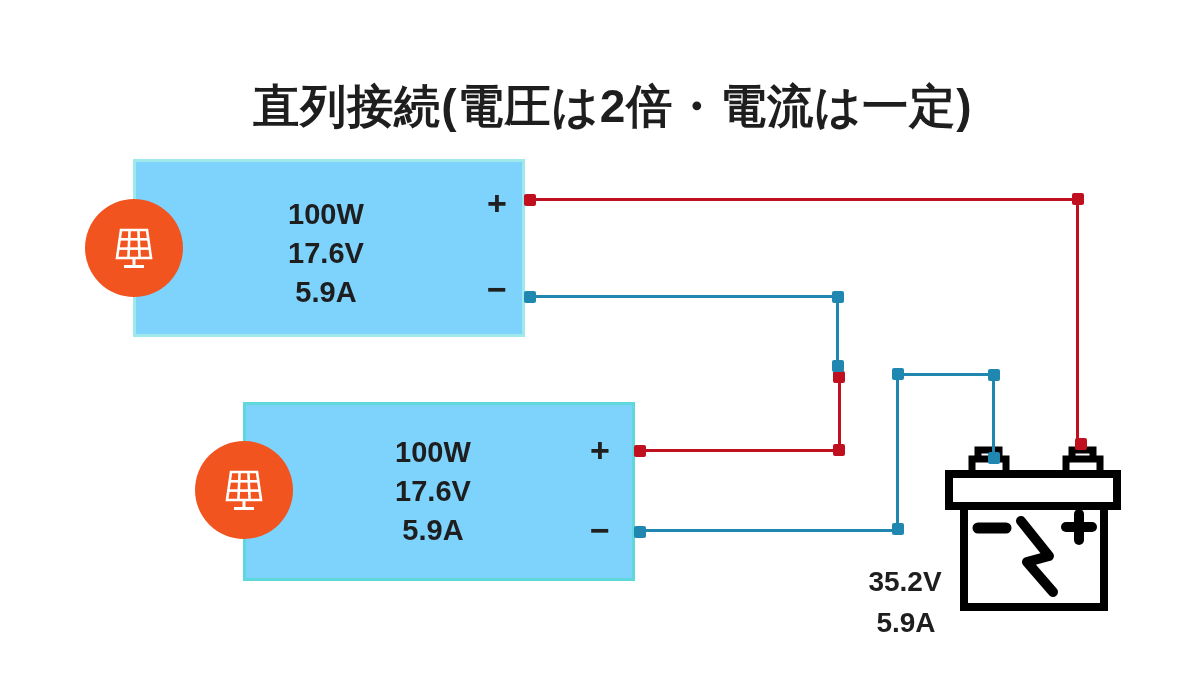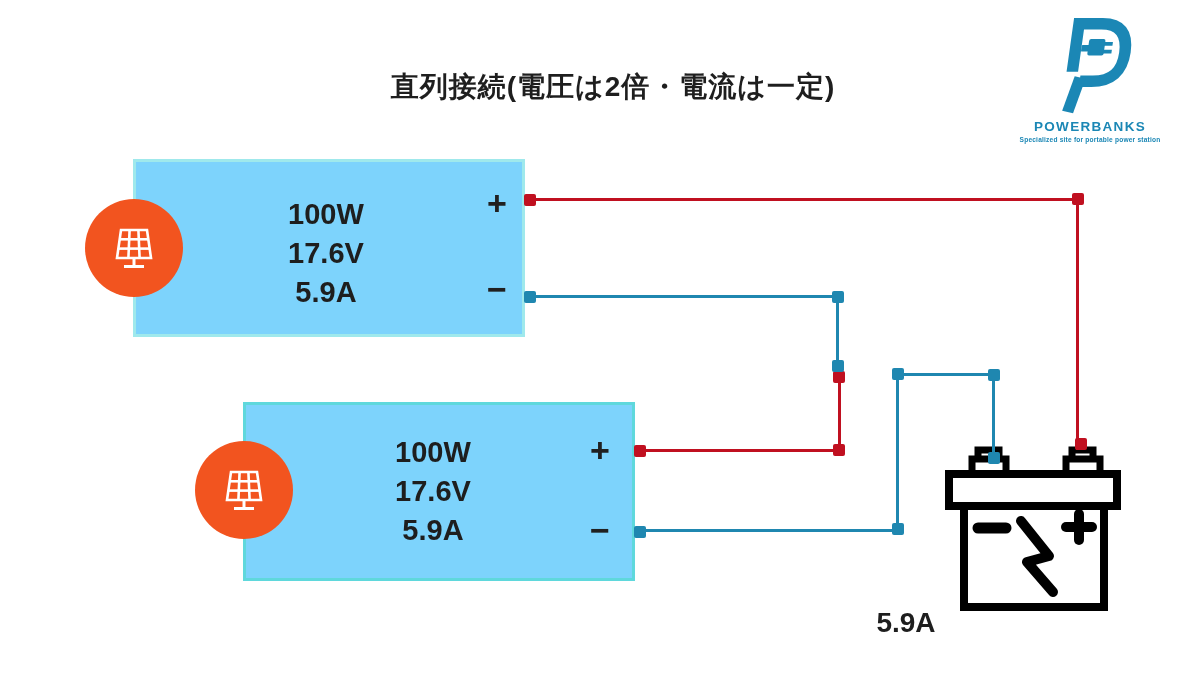--- a/index.html
+++ b/index.html
@@ -1,22 +1,22 @@
 <!DOCTYPE html>
 <html style="--wire-positive: #c01020; --wire-negative: #1f87b0; --panel-border-1: #9fe9ec; --panel-border-2: #5fd8dc; --icon-circle: #f2541f; --logo-teal: #1b87b5; --text: #1e1e1e;"><head>
 <meta charset="utf-8">
 <style>
   html,body{margin:0;padding:0;background:#fff;}
   .stage{
     position:relative;width:1200px;height:675px;background:#ffffff;overflow:hidden;
     font-family:"Liberation Sans","DejaVu Sans",sans-serif;color:var(--text,#1e1e1e);
   }
   .title{
-    position:absolute;left:613px;top:68px;transform:translateX(-50%);
-    font-size:28px;font-weight:900;letter-spacing:1px;white-space:nowrap;color:var(--text,#1e1e1e);
+    position:absolute;left:613px;top:76px;transform:translateX(-50%);
+    font-size:46px;font-weight:900;letter-spacing:1px;white-space:nowrap;color:var(--text,#1e1e1e);
   }
   
   .panel{position:absolute;box-sizing:border-box;background:#7dd3fc;}
   .p1{left:133px;top:159px;width:392px;height:178px;border:3px solid var(--panel-border-1,#9fe9ec);}
   .p2{left:243px;top:402px;width:392px;height:179px;border:3px solid var(--panel-border-2,#5fd8dc);}
   .specs{position:absolute;width:220px;text-align:center;font-size:29px;font-weight:700;line-height:39px;color:var(--text,#1e1e1e);}
   .p1 .specs{left:80px;top:33px;}
   .p2 .specs{left:77px;top:28px;}
   .term{position:absolute;width:40px;text-align:center;font-size:34px;font-weight:700;color:#202020;line-height:34px;}
   
@@ -48,36 +48,20 @@
   .logo .brand{font-size:13.5px;font-weight:800;letter-spacing:1.3px;margin-top:1px;}
   .logo .tagline{font-size:6.6px;font-weight:700;letter-spacing:.2px;margin-top:2px;}
 </style>
 </head>
 <body>
 
 <div class="stage">
 
   <div class="title">直列接続(電圧は2倍・電流は一定)</div>
 
-  <div class="logo">
-    <svg width="96" height="104" viewBox="0 0 100 108" aria-hidden="true">
-      <g transform="translate(12,0) skewX(-8)" stroke="var(--logo-teal,#1b87b5)" fill="none">
-        <path d="M 28 60 L 28 10 L 52 10 Q 80 10 80 40 Q 80 70 50 70 L 37 70" stroke-width="12"></path>
-        <path d="M 37 66 L 29 102" stroke-width="12"></path>
-      </g>
-      <g transform="translate(12,0) skewX(-8)" fill="var(--logo-teal,#1b87b5)" stroke="none">
-        <rect x="34" y="32" width="9" height="7" rx="1"></rect>
-        <rect x="41" y="26" width="17" height="17" rx="2"></rect>
-        <rect x="57" y="29" width="9" height="4"></rect>
-        <rect x="57" y="37" width="9" height="4"></rect>
-      </g>
-    </svg>
-    <div class="brand">POWERBANKS</div>
-    <div class="tagline">Specialized site for portable power station</div>
-  </div>
 
   <div class="panel p1">
     <div class="specs">
       <div>100W</div>
       <div>17.6V</div>
       <div>5.9A</div>
     </div>
     <div class="term" style="left:341px;top:24px;">+</div>
     <div class="term" style="left:341px;top:110px;">−</div>
   </div>
@@ -128,20 +112,21 @@
       <rect x="9" y="29" width="168" height="32" stroke-width="8"></rect>
       <rect x="24" y="61" width="140" height="101" stroke-width="8"></rect>
     </g>
     <line x1="38" y1="83" x2="66" y2="83" stroke="#000" stroke-width="11" stroke-linecap="round"></line>
     <g stroke="#000" stroke-width="10" stroke-linecap="round">
       <line x1="126" y1="82" x2="152" y2="82"></line>
       <line x1="139" y1="69" x2="139" y2="95"></line>
     </g>
     <polyline points="81,76 109,111 87,117 113,147" fill="none" stroke="#000" stroke-width="10" stroke-linecap="round" stroke-linejoin="round"></polyline>
   </svg>
+  <div class="bat-label bat-volt">35.2V</div>
   <div class="bat-label bat-amp">5.9A</div>
 
   <div class="wire pos h" style="left:530px;top:198px;width:548px;"></div>
   <div class="wire pos v" style="left:1076px;top:200px;height:250px;"></div>
   <div class="wire pos v" style="left:838px;top:377px;height:74px;"></div>
   <div class="wire pos h" style="left:640px;top:449px;width:199px;"></div>
 
   <div class="wire neg h" style="left:530px;top:295px;width:308px;"></div>
   <div class="wire neg v" style="left:836px;top:297px;height:69px;"></div>
   <div class="wire neg h" style="left:640px;top:529px;width:258px;"></div>

